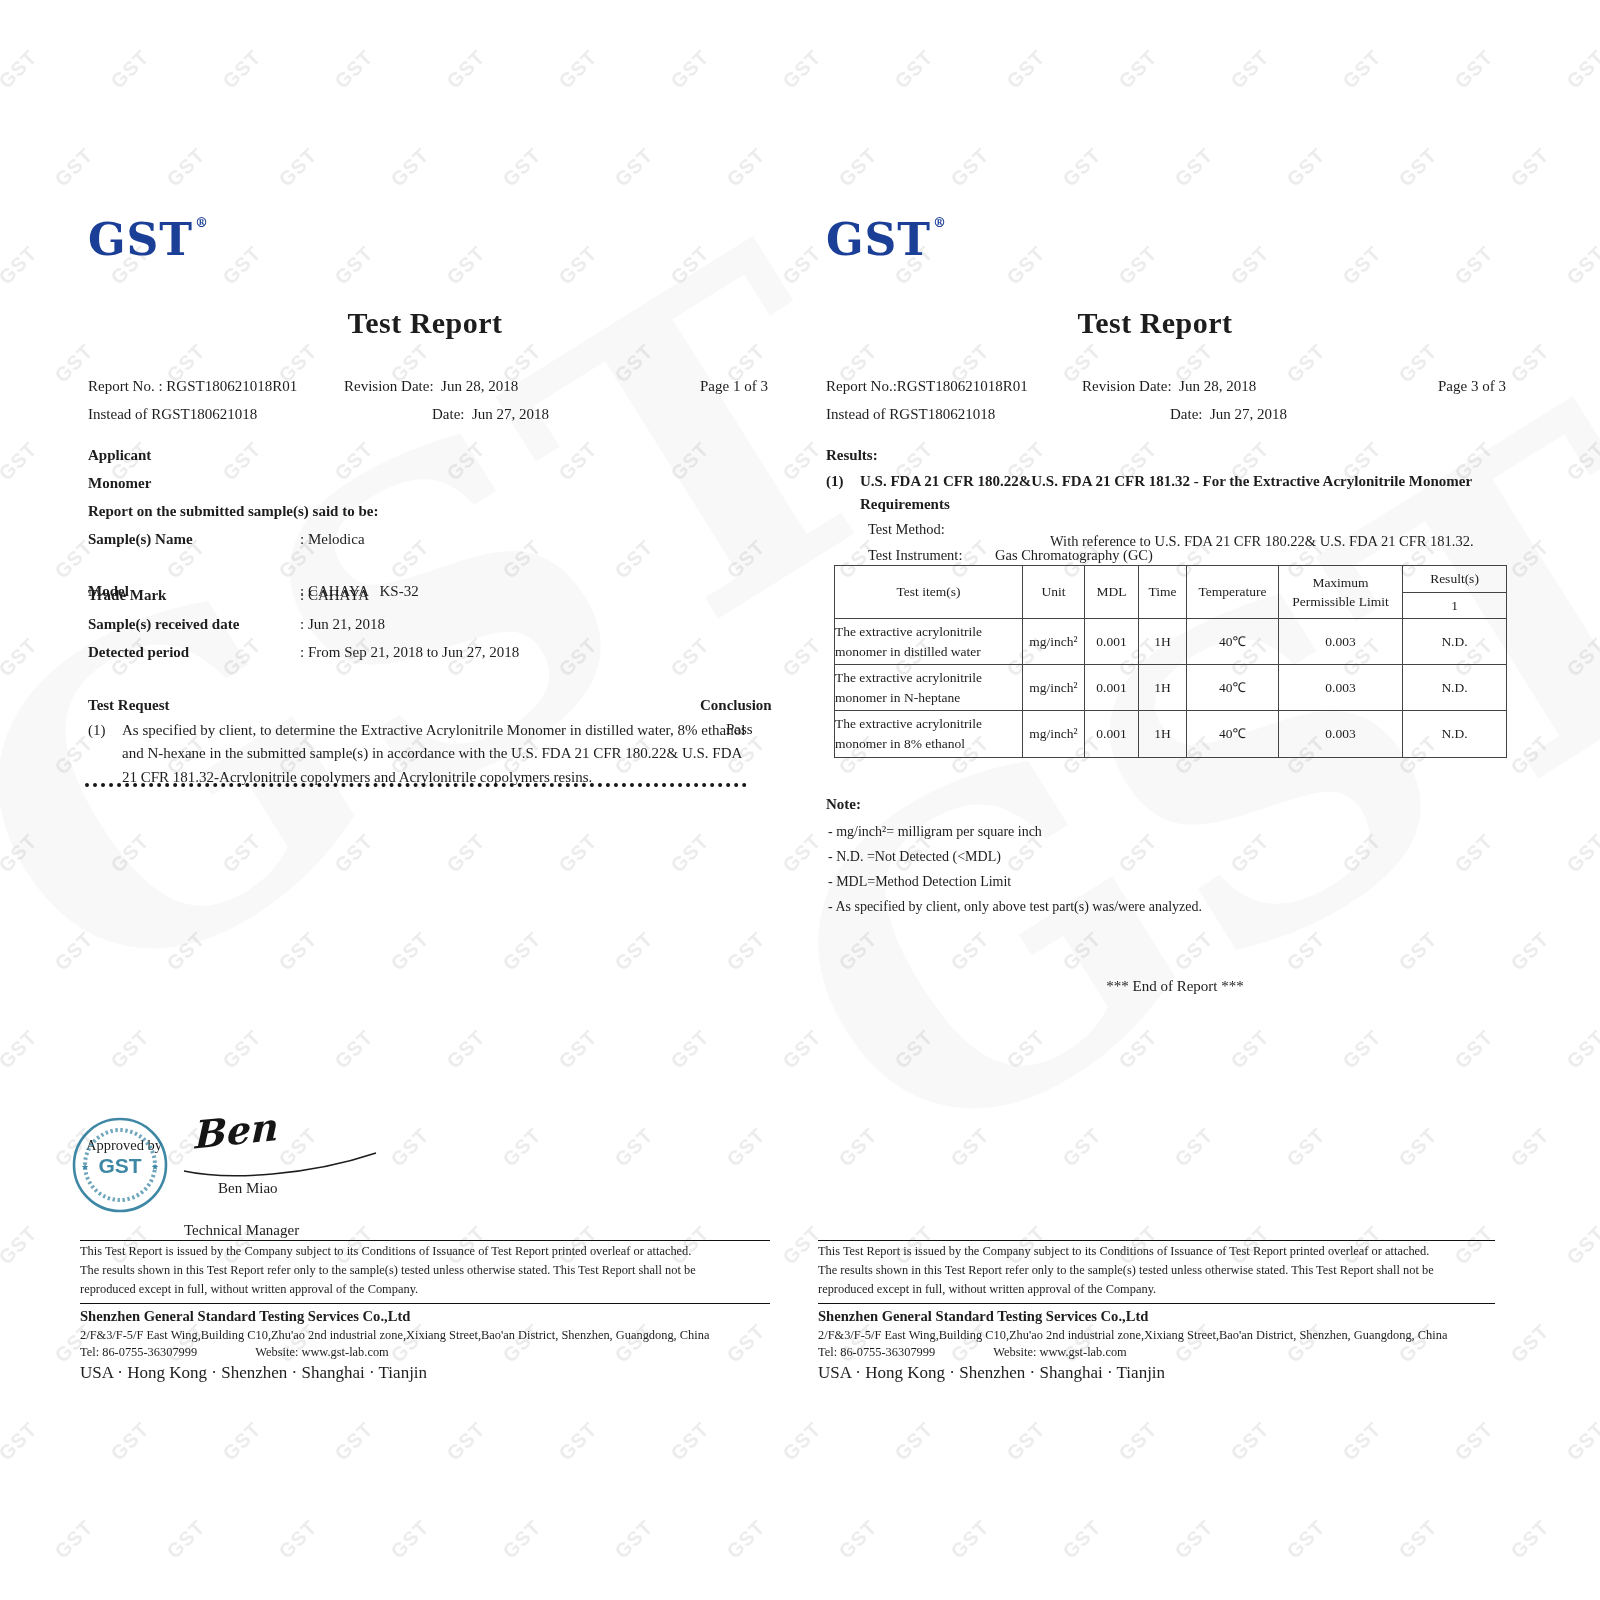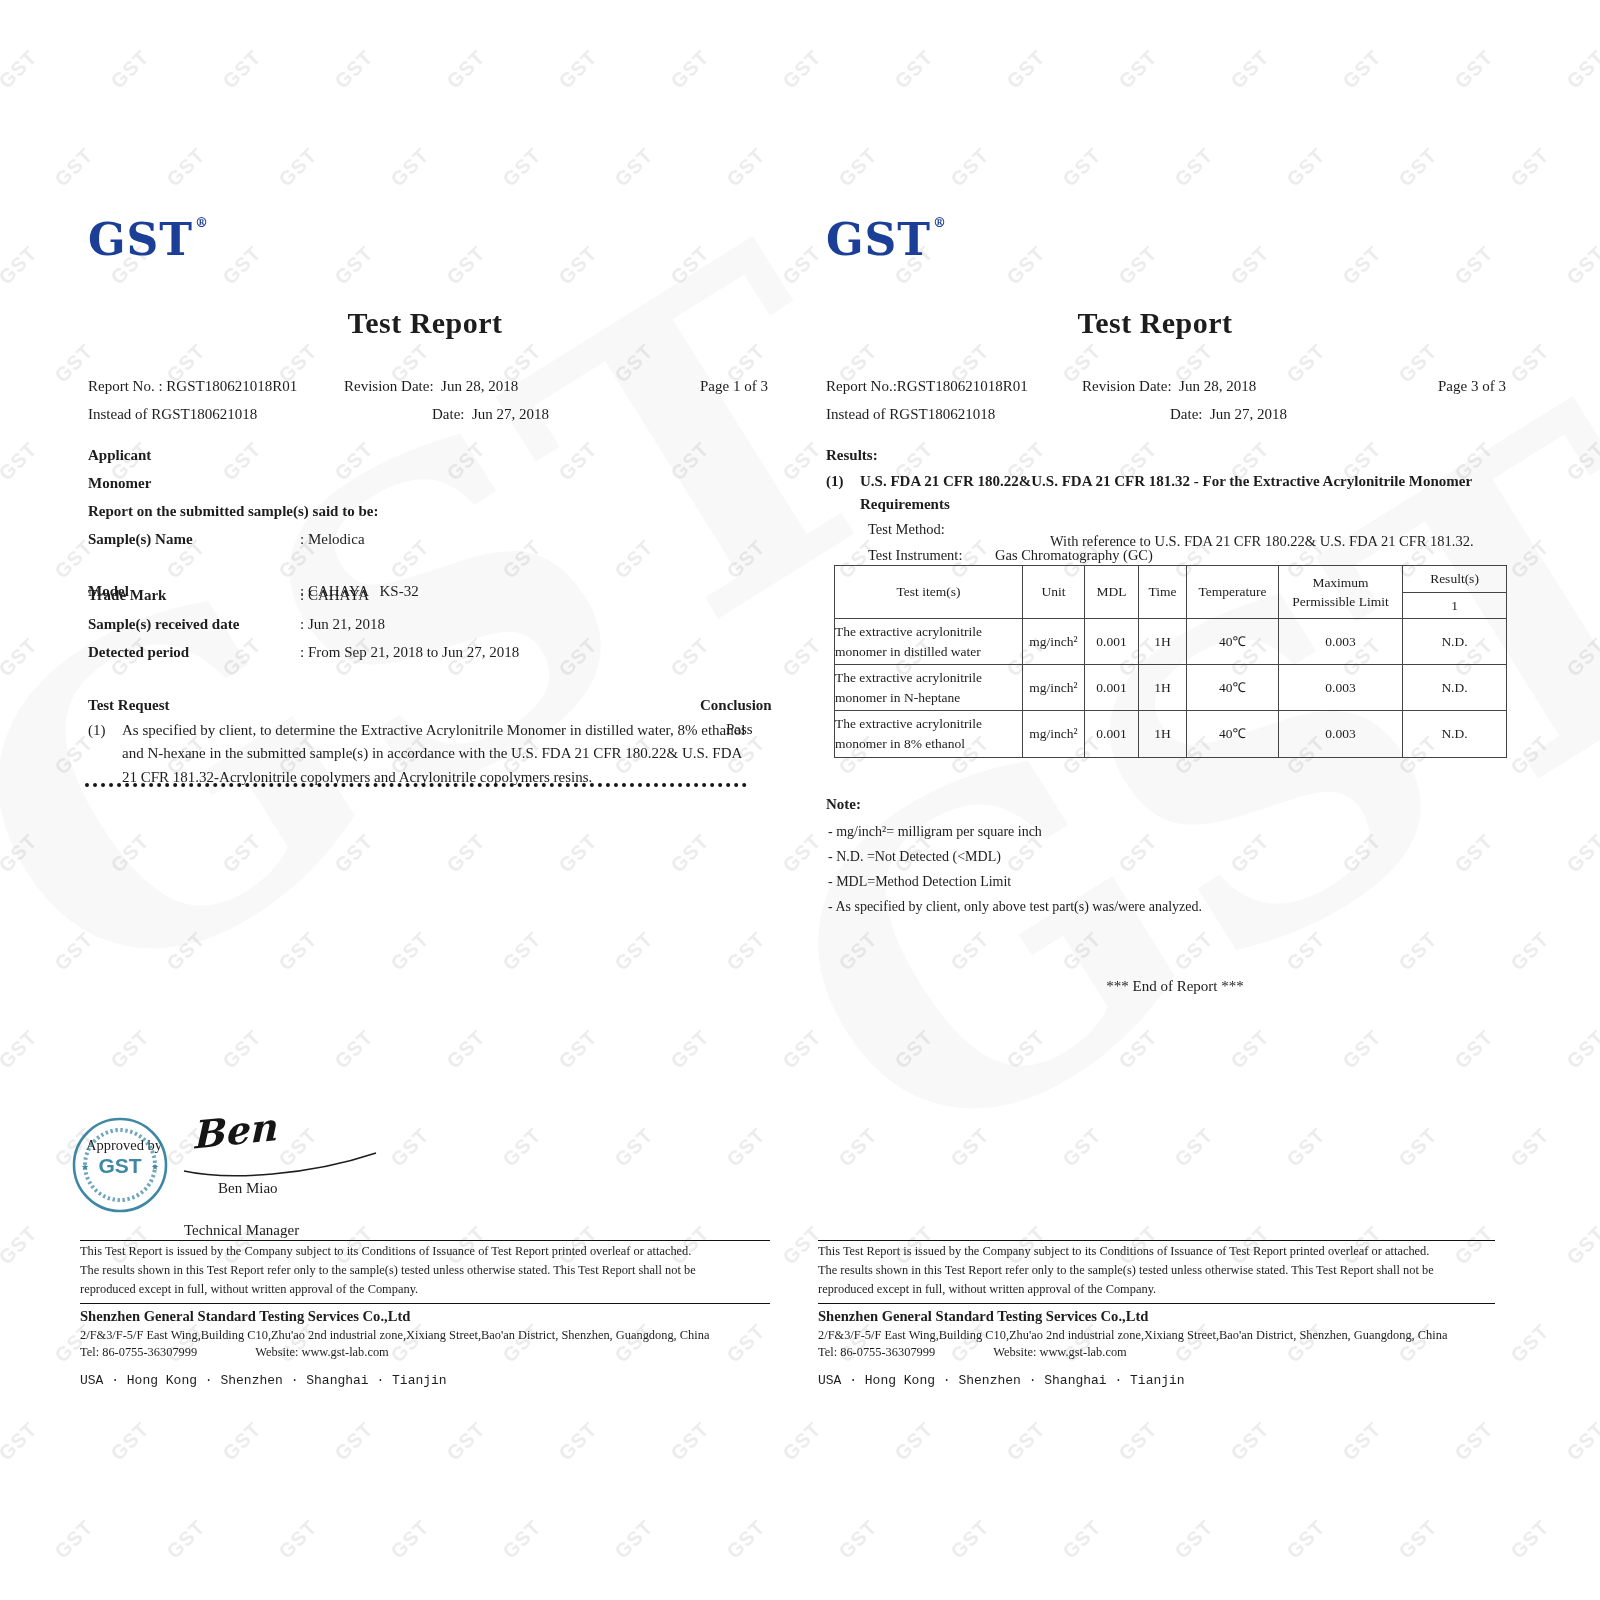--- a/index.html
+++ b/index.html
@@ -76,21 +76,21 @@
   
   .footer { position:absolute; top:1030px; left:0; width:100%; }
   .page.right .footer { width:677px; }
   .foot-rule { border-top:1.5px solid #111; }
   .footer .disc { font-size:12.4px; line-height:1.36; margin-top:2px; }
   .footer .rule2 { margin-top:5px; }
   .footer .company { font-weight:bold; font-size:14.6px; margin-top:4px; }
   .footer .addr { font-size:12.4px; margin-top:3px; }
   .footer .telweb { font-size:12.4px; margin-top:2px; }
   .footer .telweb .web { margin-left:55px; }
-  .footer .locations { font-size:13px; margin-top:13px;font-family:Liberation Mono, monospace; }
+  .footer .locations { font-size:17px; margin-top:3px; }
 </style>
 </head>
 <body>
 
 <div class="canvas">
 
   <div id="watermark-layer">
     <span class="wm-big" style="left:-60px; top:380px;">GST</span>
     <span class="wm-big" style="left:760px; top:540px;">GST</span>
   <span class="wm" style="left: -4px; top: 58px;">GST</span>

